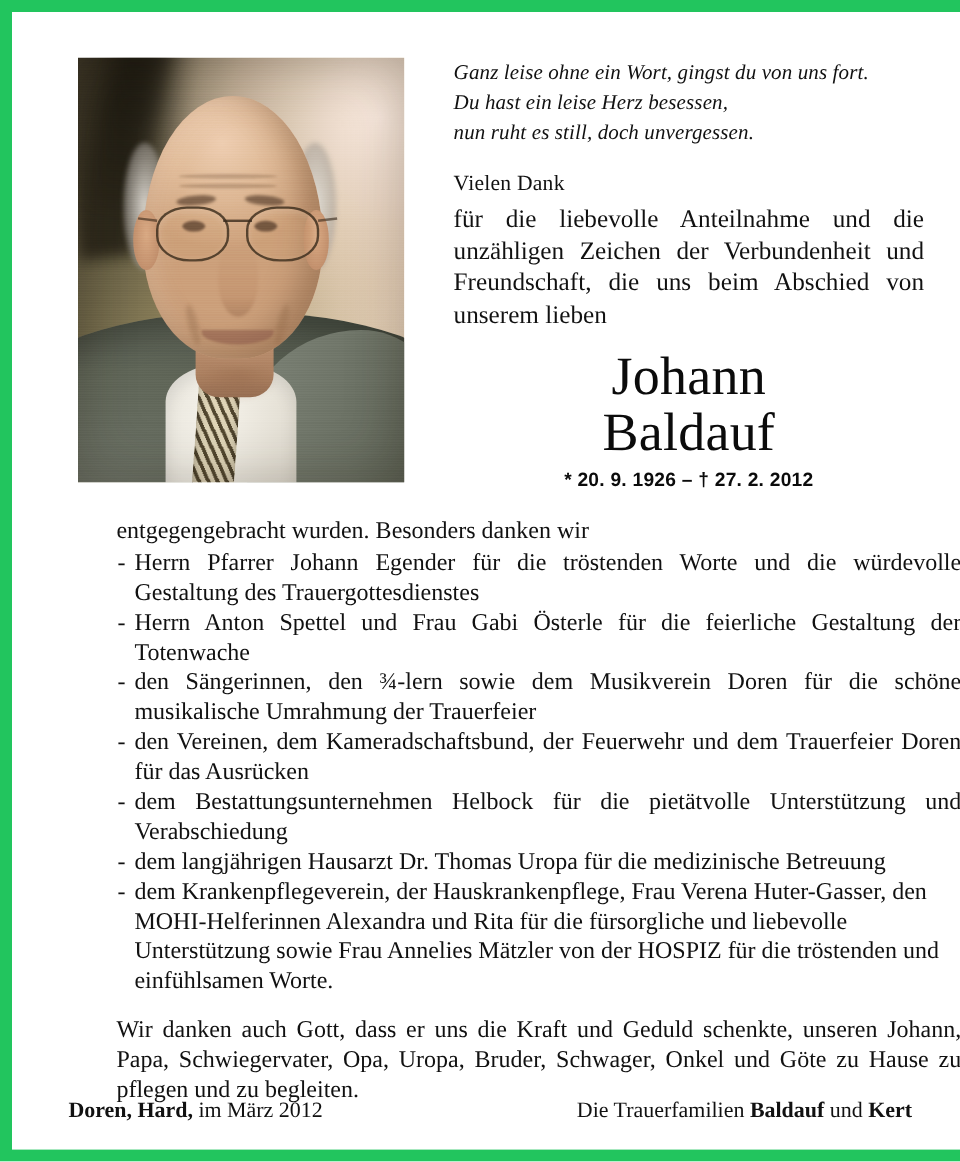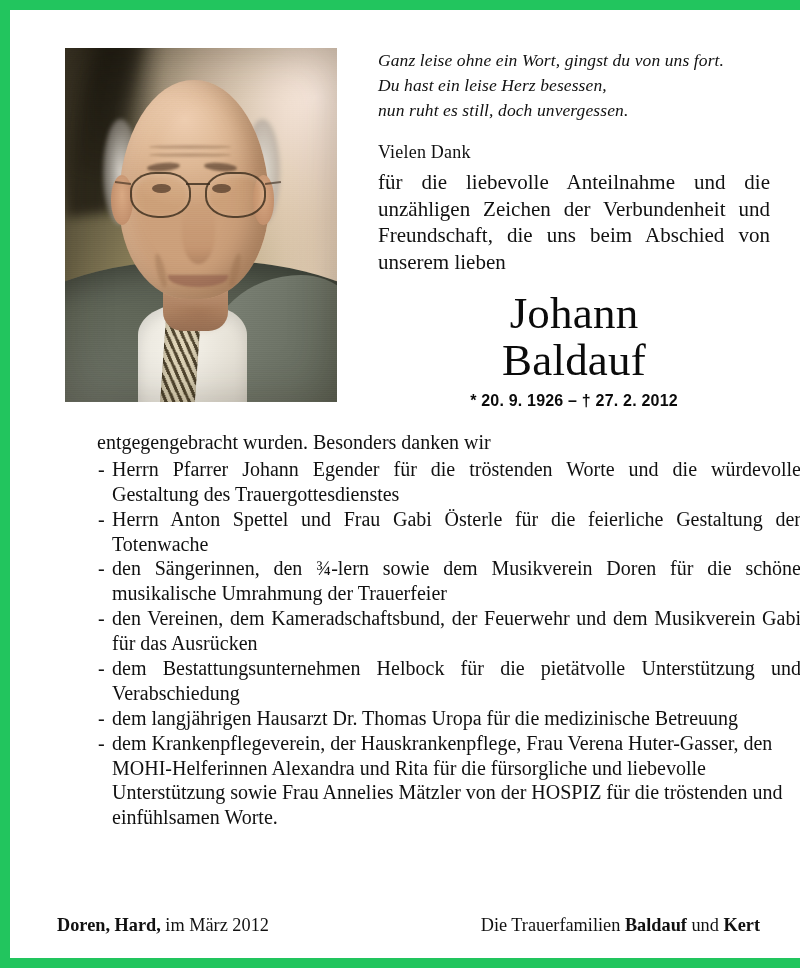--- a/index.html
+++ b/index.html
@@ -491,26 +491,27 @@
     </div>
 
     <div class="body-block">
 
       <div class="lead">entgegengebracht wurden. Besonders danken wir</div>
 
       <ul class="thanks-list">
         <li>Herrn Pfarrer Johann Egender für die tröstenden Worte und die würdevolle Gestaltung des Trauergottesdienstes</li>
         <li>Herrn Anton Spettel und Frau Gabi Österle für die feierliche Gestaltung der Totenwache</li>
         <li>den Sängerinnen, den ¾-lern sowie dem Musikverein Doren für die schöne musikalische Umrahmung der Trauerfeier</li>
-        <li>den Vereinen, dem Kameradschaftsbund, der Feuerwehr und dem Musikverein Gabi für das Ausrücken</li>
+        <li>den Vereinen, dem Kameradschaftsbund, der Feuerwehr und dem Trauerfeier Doren für das Ausrücken</li>
         <li>dem Bestattungsunternehmen Helbock für die pietätvolle Unterstützung und Verabschiedung</li>
         <li>dem langjährigen Hausarzt Dr. Thomas Uropa für die medizinische Betreuung</li>
         <li>dem Krankenpflegeverein, der Hauskrankenpflege, Frau Verena Huter-Gasser, den MOHI-Helferinnen Alexandra und Rita für die fürsorgliche und liebevolle Unterstützung sowie Frau Annelies Mätzler von der HOSPIZ für die tröstenden und einfühlsamen Worte.</li>
       </ul>
 
+      <div class="para">Wir danken auch Gott, dass er uns die Kraft und Geduld schenkte, unseren Johann, Papa, Schwiegervater, Opa, Uropa, Bruder, Schwager, Onkel und Göte zu Hause zu pflegen und zu begleiten.</div>
 
     </div>
 
     <div class="footer">
       <div><b>Doren, Hard,</b><span> im März 2012</span></div>
       <div><span>Die Trauerfamilien </span><b>Baldauf</b><span> und </span><b>Kert</b></div>
     </div>
 
   </div>
 </div>

